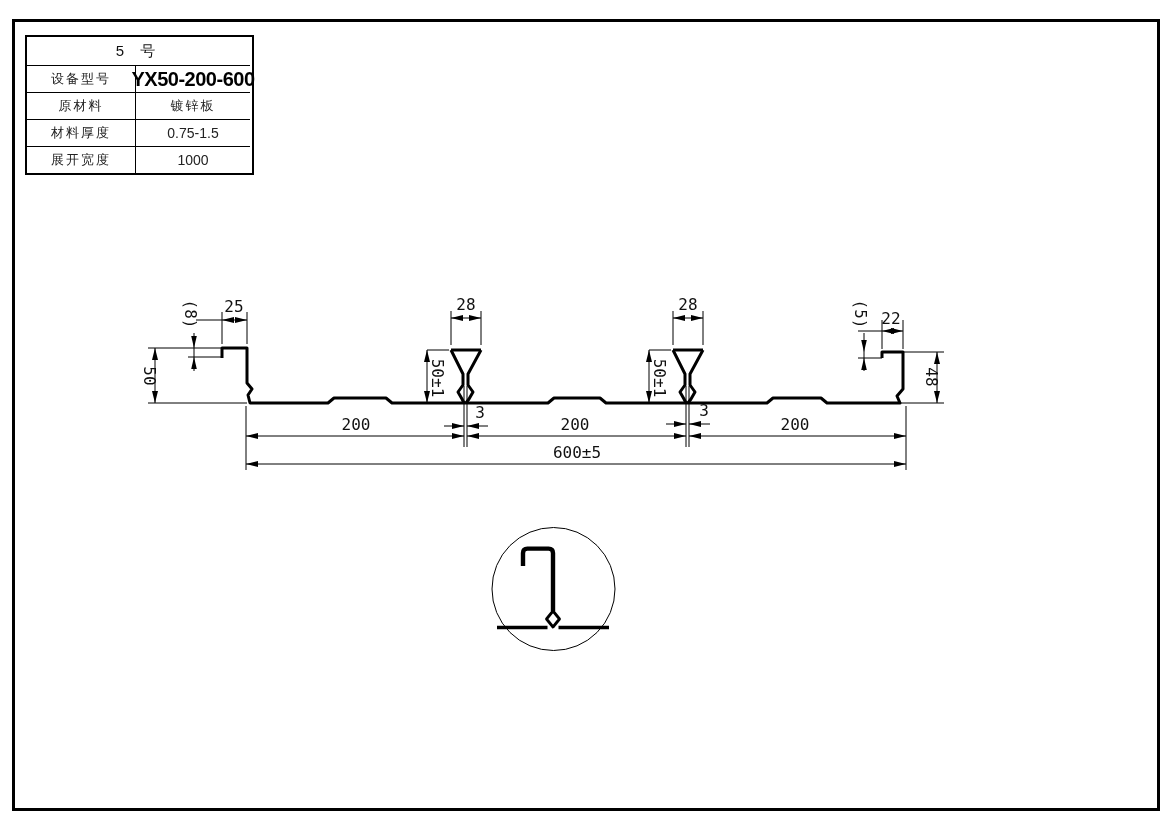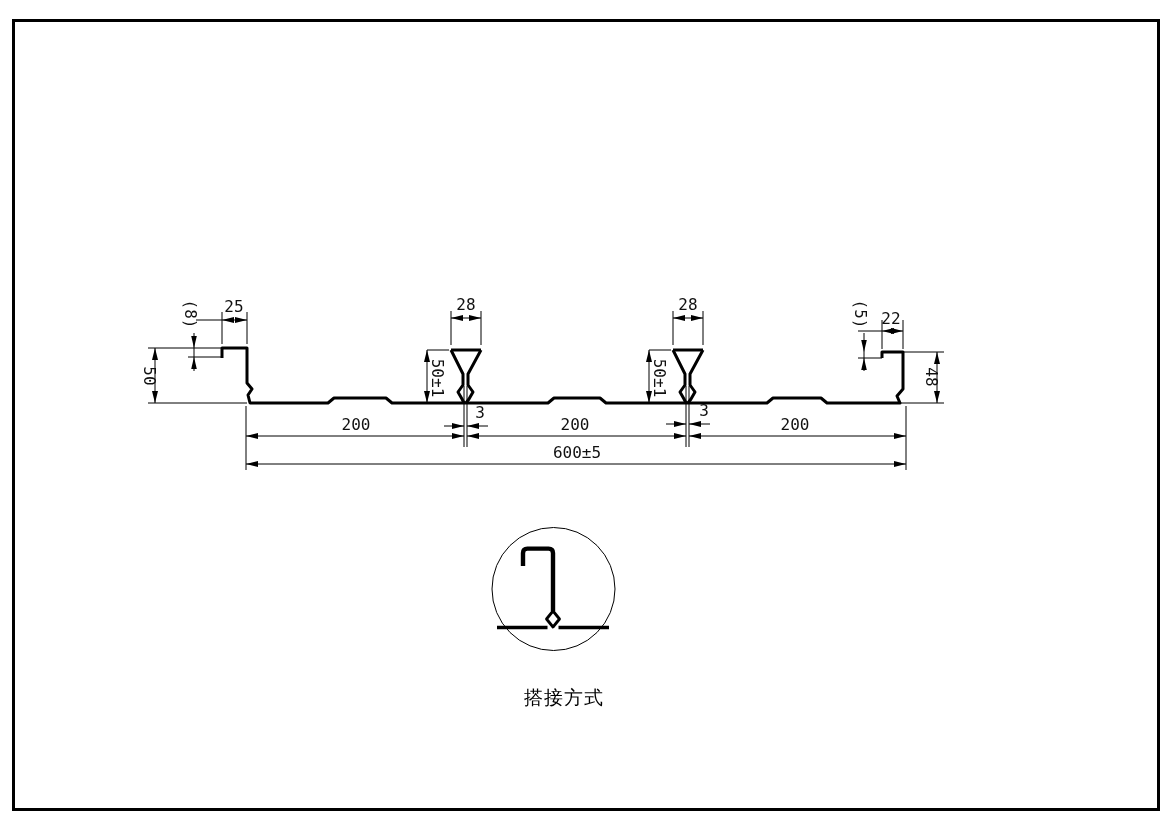--- a/index.html
+++ b/index.html
@@ -30,20 +30,31 @@
            font-size:19px;letter-spacing:1px;color:#000;
            font-family:"Liberation Sans",sans-serif;}
 </style>
 </head>
 <body>
 
 <div class="sheet">
 
   <div class="sheet-border"></div>
 
+  <div class="spec-table">
+    <div class="cell t-title">5  号</div>
+    <div class="cell t-label">设备型号</div>
+    <div class="cell t-value model">YX50-200-600</div>
+    <div class="cell t-label">原材料</div>
+    <div class="cell t-value cjk">镀锌板</div>
+    <div class="cell t-label">材料厚度</div>
+    <div class="cell t-value">0.75-1.5</div>
+    <div class="cell t-label">展开宽度</div>
+    <div class="cell t-value">1000</div>
+  </div>
 
   <svg class="draw" width="1169" height="827" viewBox="0 0 1169 827">
     <defs>
       <marker id="arw" markerUnits="userSpaceOnUse" markerWidth="13" markerHeight="8" viewBox="0 0 13 8" refX="12" refY="4" orient="auto-start-reverse">
         <path d="M12,4 L0,1 L0,7 Z" fill="#000"></path>
       </marker>
     </defs>
 
     <g>
       <path class="thick" d="M222,358 L222,348 L247,348 L247,383 L252,389 L248,395 L250,403
@@ -163,15 +174,14 @@
 
     <g>
       <circle class="thin" cx="553.5" cy="589" r="61.5" stroke-width="1.3"></circle>
       <path fill="none" stroke="#000" stroke-width="4.4" stroke-linejoin="round" stroke-linecap="butt" d="M523,566 L523,553 Q523,548.6 527.4,548.6 L548.6,548.6 Q553,548.6 553,553 L553,611"></path>
       <path fill="none" stroke="#000" stroke-width="2.8" stroke-linejoin="round" d="M553,611 L546.5,619 L553,627 L559.5,619 Z"></path>
       <line stroke="#000" stroke-width="3.5" x1="497" y1="627.5" x2="547.5" y2="627.5"></line>
       <line stroke="#000" stroke-width="3.5" x1="558.5" y1="627.5" x2="609" y2="627.5"></line>
     </g>
   </svg>
 
-  <div class="caption">搭接方式</div>
 
 </div>
 
 </body></html>

